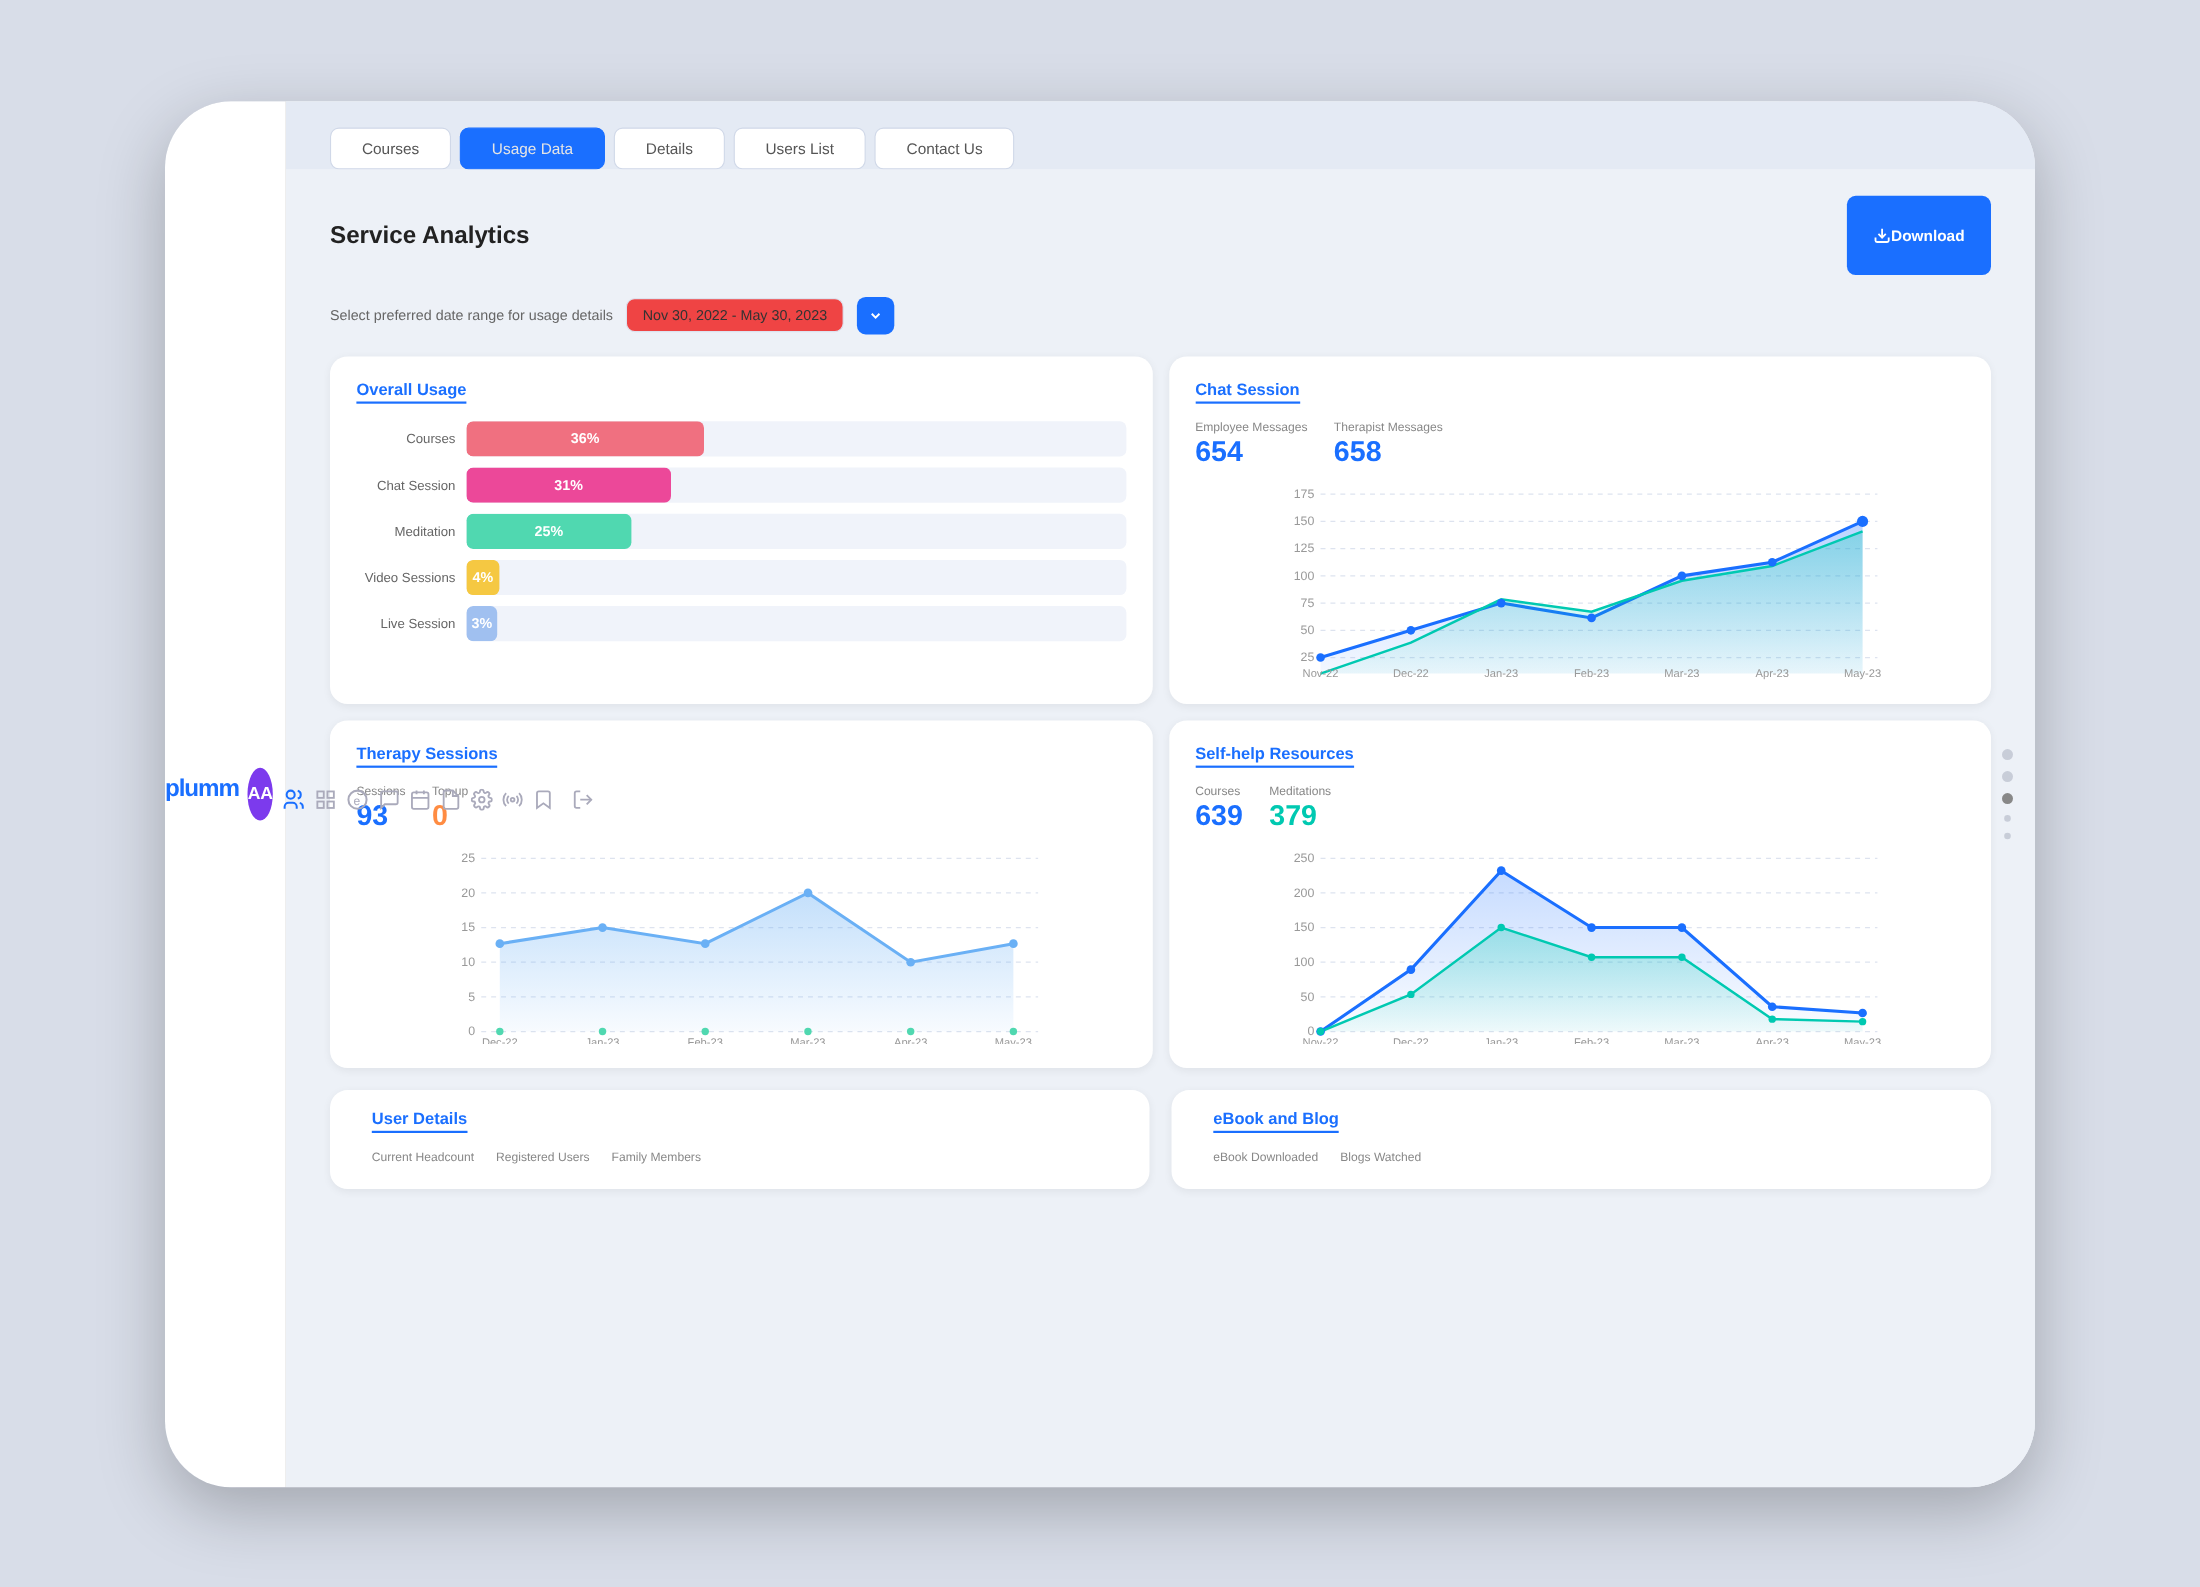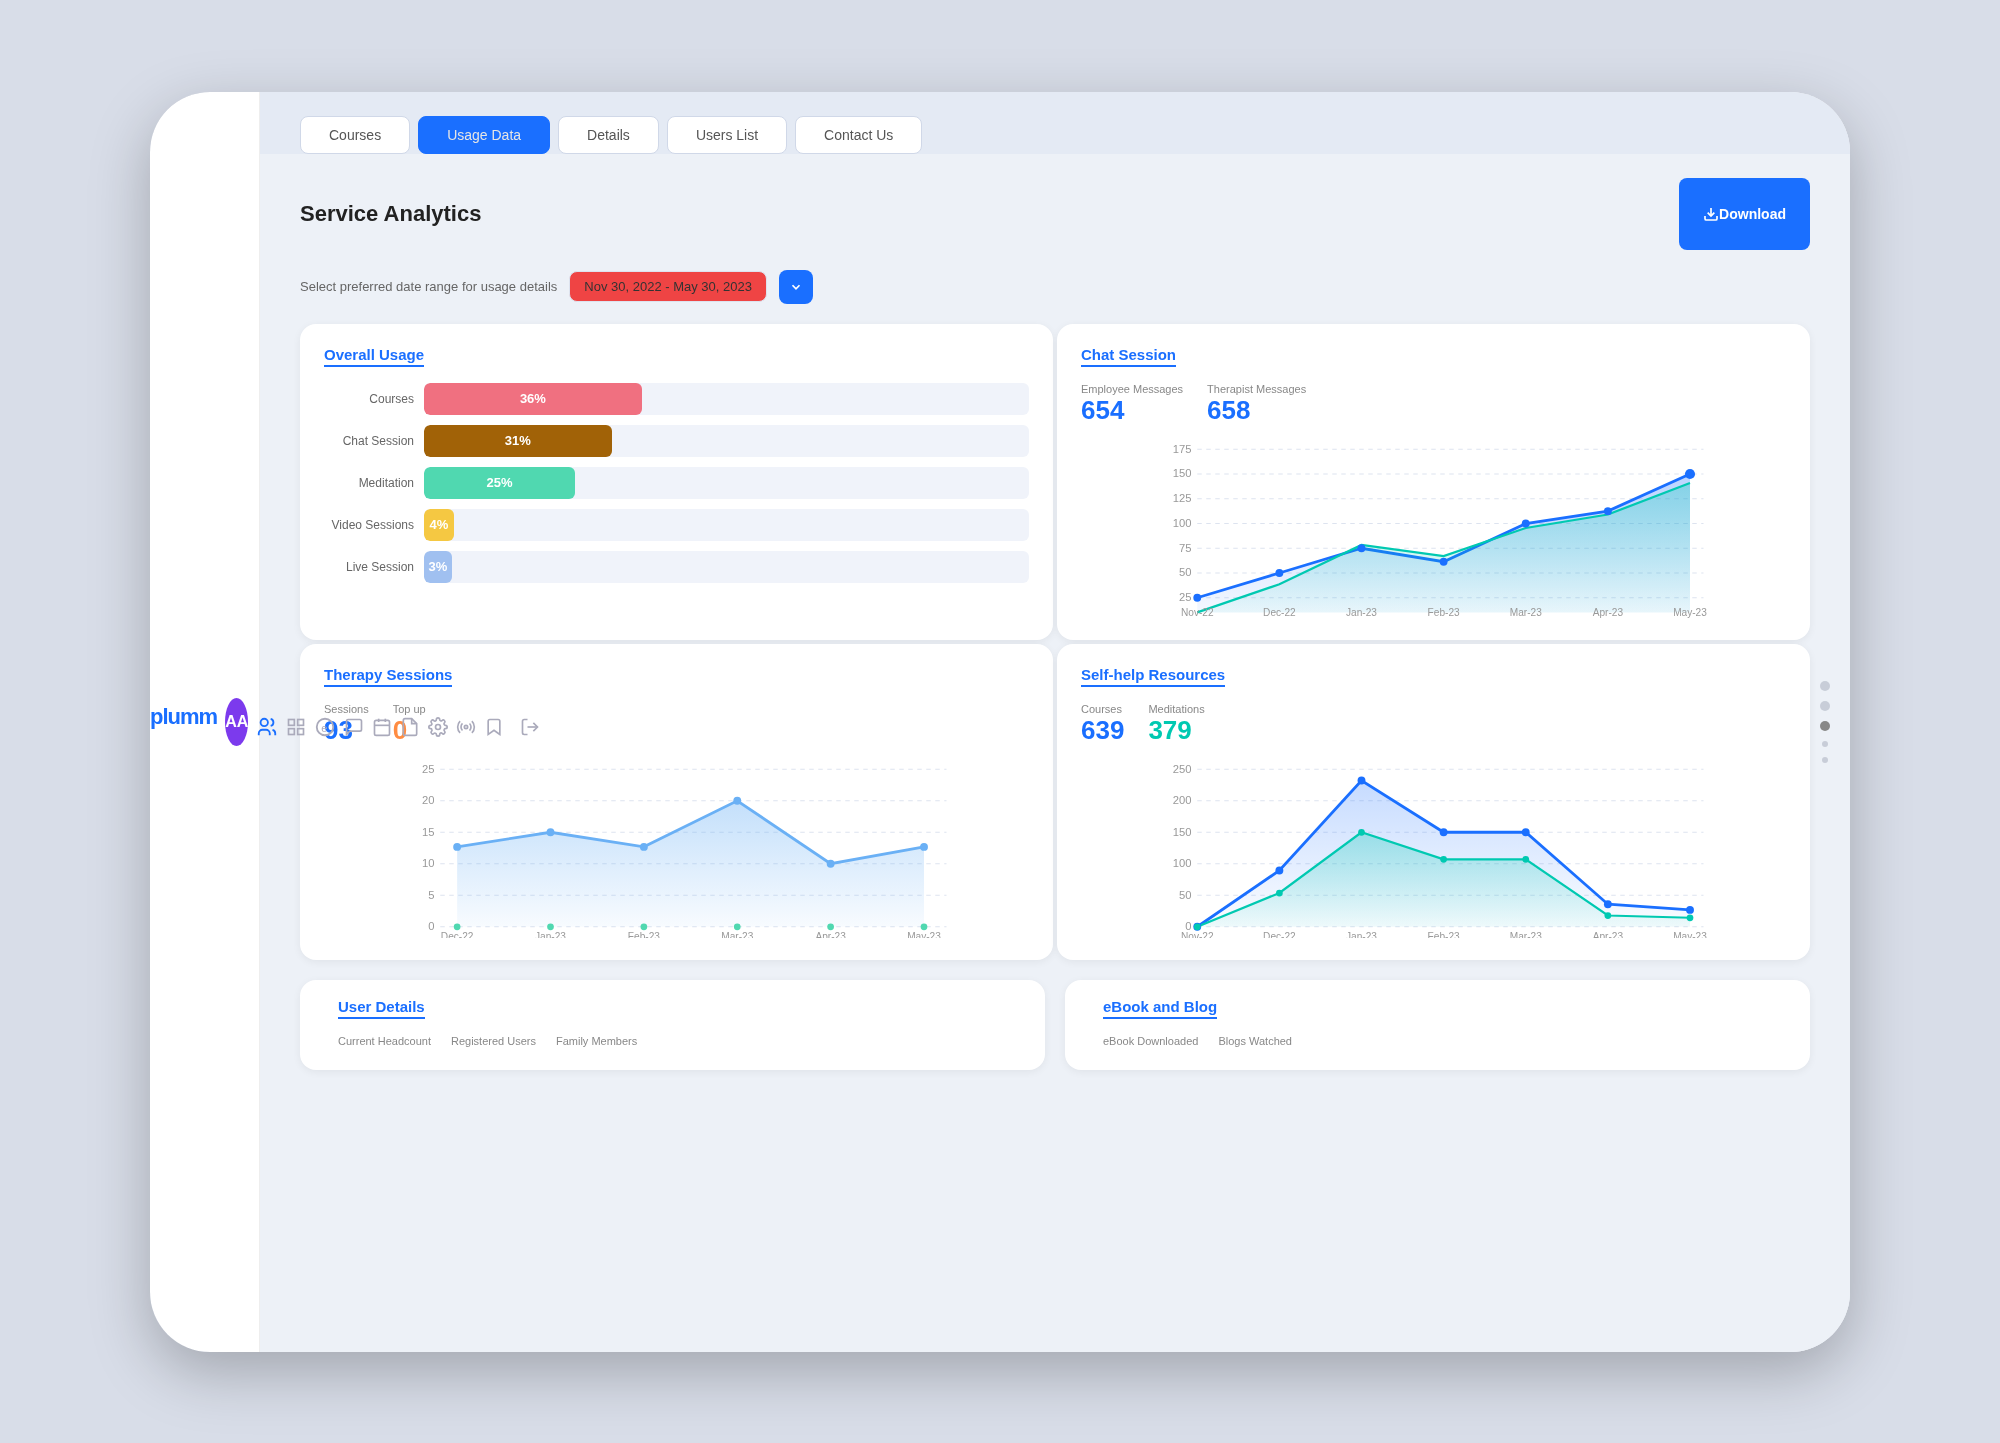--- a/index.html
+++ b/index.html
@@ -146,21 +146,21 @@
       width: 34px; height: 34px;
       display: flex; align-items: center; justify-content: center;
       cursor: pointer;
       color: #fff;
       font-size: 16px;
     }
     
     .cards-grid {
       display: grid;
       grid-template-columns: 1fr 1fr;
-      gap: 4px;
+      gap: 15px;
     }
     .card {
       background: #fff;
       border-radius: 16px;
       padding: 22px 24px;
       box-shadow: 0 2px 8px rgba(0,0,0,0.06);
     }
     .card-title {
       font-size: 15px;
       font-weight: 600;
@@ -382,21 +382,21 @@
           <div>
             <div class="usage-row">
               <span class="usage-label">Courses</span>
               <div class="usage-bar-bg">
                 <div class="usage-bar-fill" style="width:36%;background:#f07080;">36%</div>
               </div>
             </div>
             <div class="usage-row">
               <span class="usage-label">Chat Session</span>
               <div class="usage-bar-bg">
-                <div class="usage-bar-fill" style="width:31%;background:#a16207;">31%</div>
+                <div class="usage-bar-fill" style="width:31%;background:#ec4899;">31%</div>
               </div>
             </div>
             <div class="usage-row">
               <span class="usage-label">Meditation</span>
               <div class="usage-bar-bg">
                 <div class="usage-bar-fill" style="width:25%;background:#50d8b0;">25%</div>
               </div>
             </div>
             <div class="usage-row">
               <span class="usage-label">Video Sessions</span>

